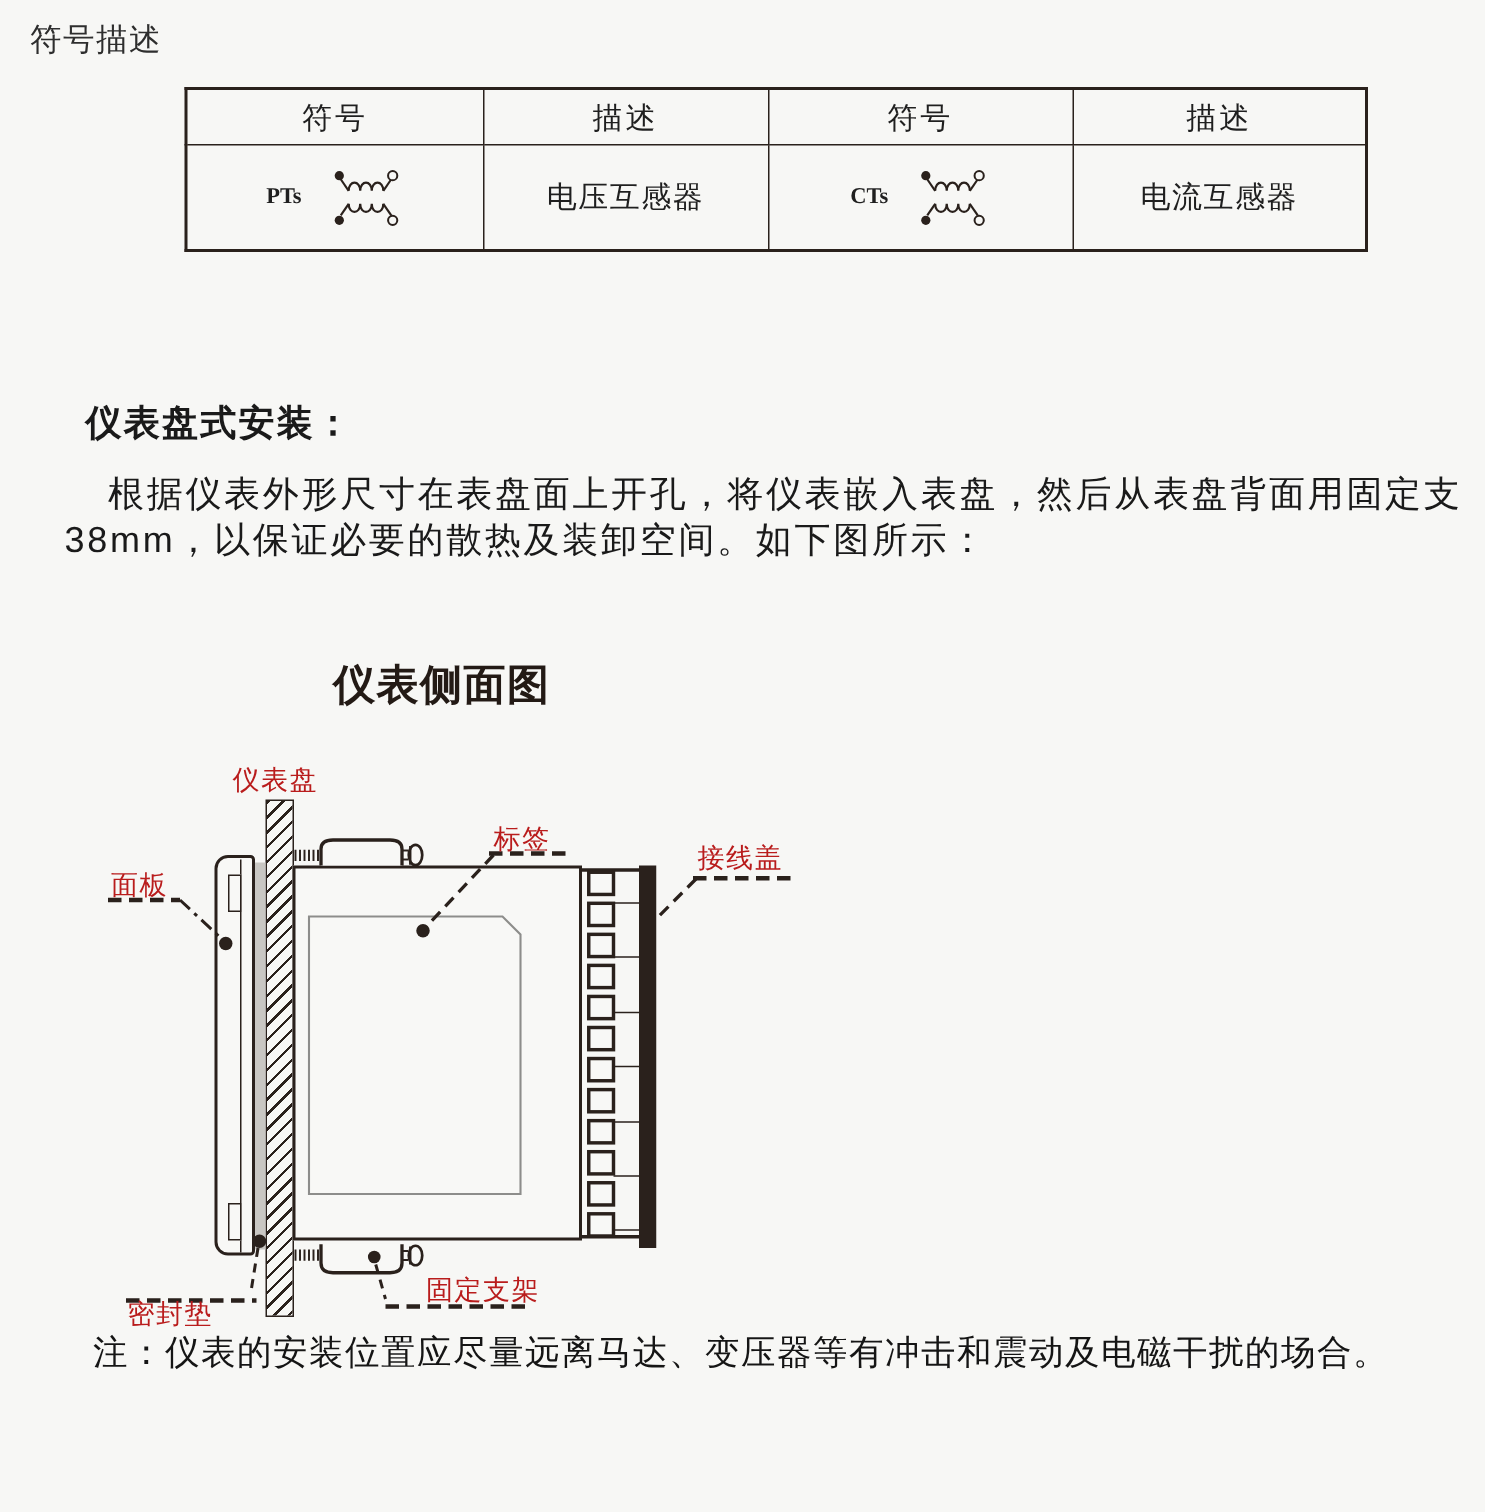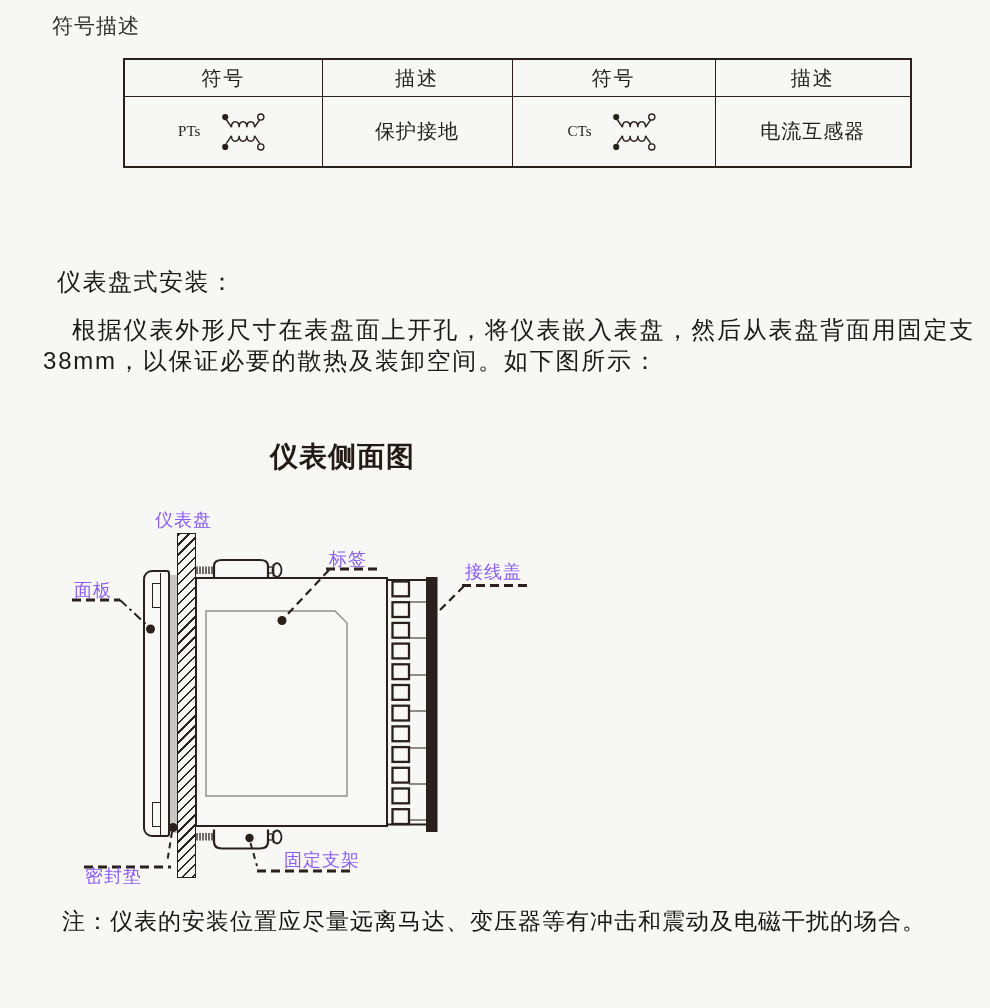--- a/index.html
+++ b/index.html
@@ -4,21 +4,21 @@
 <style>
   html,body{margin:0;padding:0;}
   body{
     width:990px;height:1008px;
     background:#f7f7f5;
     font-family:"Liberation Sans","DejaVu Sans",sans-serif;
     color:#1f1f1f;
     position:relative;
     overflow:hidden;
   }
-  .serif{font-family:"Liberation Serif","DejaVu Serif",serif;margin-left:32px;}
+  .serif{font-family:"Liberation Serif","DejaVu Serif",serif;}
   .abs{position:absolute;}
 
   
   .top-label{left:20px;top:12px;font-size:21px;color:#2e2e2e;letter-spacing:1px;}
 
   
   table.sym{
     position:absolute;left:123px;top:58px;
     width:787px;border-collapse:collapse;table-layout:fixed;
     background:transparent;
@@ -28,33 +28,33 @@
   table.sym th{
     height:34px;font-weight:normal;font-size:20px;letter-spacing:2px;
     font-family:Liberation Mono, monospace;
   }
   table.sym td{
     text-align:center;vertical-align:middle;font-size:20px;letter-spacing:1px;
     font-family:"Liberation Serif","DejaVu Serif",serif;
   }
   tr.r1 td{height:66px;}
   tr.r2 td{height:67px;}
-  .symcell{display:flex;align-items:center;justify-content:center;gap:18px;}
+  .symcell{display:flex;align-items:center;justify-content:center;gap:18px;font-weight:bold;}
   .symcell .lat{font-size:15px;letter-spacing:0;}
   svg.tbl-icon{display:block;}
 
   
-  .sec-heading{left:57px;top:266px;font-size:24px;font-weight:normal;letter-spacing:1.5px;color:#1a1a1a;}
+  .sec-heading{left:57px;top:266px;font-size:24px;font-weight:bold;letter-spacing:1.5px;color:#1a1a1a;}
   .para{left:33px;top:314px;width:950px;margin-left:10px;}
   .pline{font-size:24px;line-height:31px;letter-spacing:1.8px;white-space:nowrap;color:#1a1a1a;}
   .pline.indent{text-indent:29px;}
 
   
-  .diagram-title{left:238px;top:438px;font-size:28px;font-weight:bold;letter-spacing:1px;color:#231a15;}
-  .dlabel{font-size:18px;letter-spacing:1px;color:#8b5cf6;white-space:nowrap;z-index:6;}
+  .diagram-title{left:222px;top:438px;font-size:28px;font-weight:bold;letter-spacing:1px;color:#231a15;}
+  .dlabel{font-size:18px;letter-spacing:1px;color:#b91c1c;white-space:nowrap;z-index:6;}
 
   .hatch-bar{
     left:177px;top:533px;width:19px;height:345px;
     border:1.6px solid #2a211c;box-sizing:border-box;
     background:repeating-linear-gradient(135deg,#2a211c 0 1.6px,rgba(0,0,0,0) 1.6px 7px);
     z-index:1;
   }
   .gasket{left:169px;top:575px;width:8px;height:258px;background:#c9c7c3;z-index:1;}
   .bezel{
     left:143px;top:570px;width:27px;height:267px;box-sizing:border-box;
@@ -67,21 +67,21 @@
     border:1.6px solid #2a211c;background:#f8f8f6;z-index:4;
   }
   .clip-top{top:583px;}
   .clip-bottom{top:802px;}
   .meter-body{
     left:195px;top:577px;width:193px;height:250px;box-sizing:border-box;
     border:2.4px solid #2a211c;background:#f8f8f6;z-index:2;
   }
   svg.overlay{position:absolute;left:0;top:0;z-index:5;pointer-events:none;}
 
-  .note{left:62px;top:906px;font-size:23px;letter-spacing:1px;white-space:nowrap;color:#151515;}
+  .note{left:62px;top:886px;font-size:23px;letter-spacing:1px;white-space:nowrap;color:#151515;}
 </style>
 </head>
 <body>
 
 <div class="abs top-label serif">符号描述</div>
 
 <table class="sym">
   <colgroup>
       <col style="width:198px">
       <col style="width:190px">
@@ -108,21 +108,21 @@
             <line x1="38" y1="18" x2="43.5" y2="10" stroke="#2a211c" stroke-width="1.5"></line>
             <line x1="14" y1="27" x2="8.5" y2="35" stroke="#2a211c" stroke-width="1.5"></line>
             <line x1="38" y1="27" x2="43.5" y2="35" stroke="#2a211c" stroke-width="1.5"></line>
             <circle cx="7.5" cy="7.5" r="3.2" fill="#2a211c"></circle>
             <circle cx="44.5" cy="7.5" r="3.2" fill="#f7f7f5" stroke="#2a211c" stroke-width="1.4"></circle>
             <circle cx="7.5" cy="38.5" r="3.2" fill="#2a211c"></circle>
             <circle cx="44.5" cy="38.5" r="3.2" fill="#f7f7f5" stroke="#2a211c" stroke-width="1.4"></circle>
           </svg>
         </div>
       </td>
-      <td>保护接地</td>
+      <td>电压互感器</td>
       <td>
         <div class="symcell">
           <span class="lat">CTs</span>
           <svg class="tbl-icon" width="50" height="46" viewBox="0 0 52 46">
             <path d="M14,18 C14,10.5 22,10.5 22,18 C22,10.5 30,10.5 30,18 C30,10.5 38,10.5 38,18" fill="none" stroke="#2a211c" stroke-width="1.5"></path>
             <path d="M14,27 C14,34.5 22,34.5 22,27 C22,34.5 30,34.5 30,27 C30,34.5 38,34.5 38,27" fill="none" stroke="#2a211c" stroke-width="1.5"></path>
             <line x1="14" y1="18" x2="8.5" y2="10" stroke="#2a211c" stroke-width="1.5"></line>
             <line x1="38" y1="18" x2="43.5" y2="10" stroke="#2a211c" stroke-width="1.5"></line>
             <line x1="14" y1="27" x2="8.5" y2="35" stroke="#2a211c" stroke-width="1.5"></line>
             <line x1="38" y1="27" x2="43.5" y2="35" stroke="#2a211c" stroke-width="1.5"></line>

